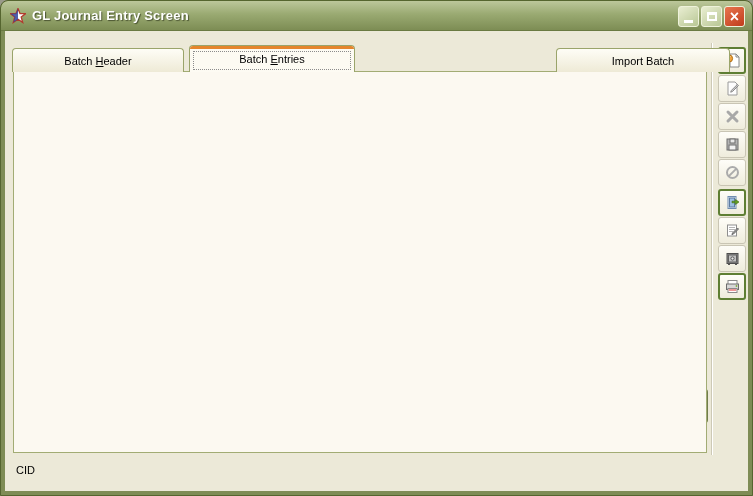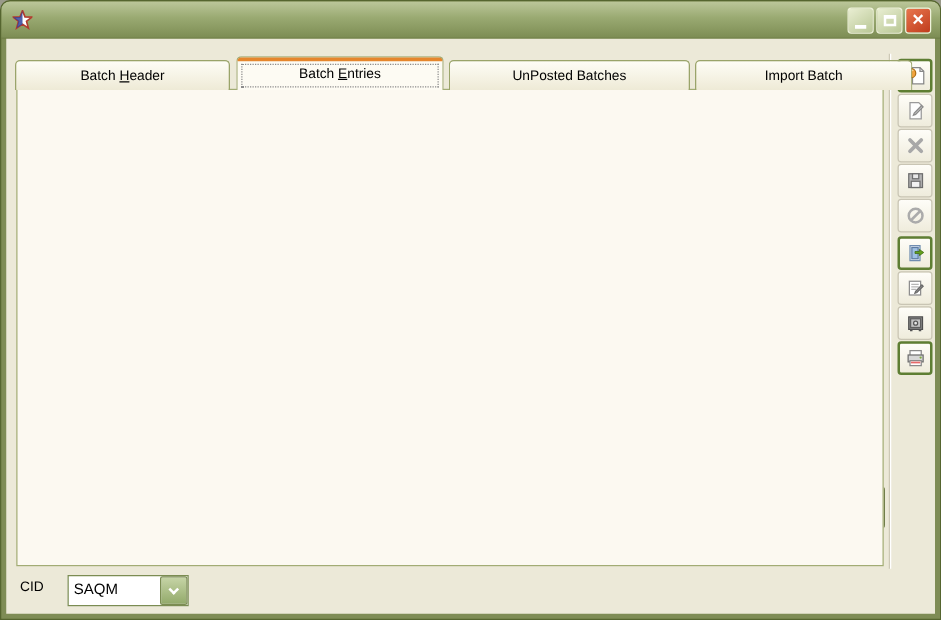--- a/index.html
+++ b/index.html
@@ -107,20 +107,21 @@
 </head>
 <body>
 
 <div class="win">
 
   <div class="titlebar">
     <svg class="title-icon" viewBox="0 0 16 16">
       <polygon points="8,0.5 10,5.5 15.5,5.7 11.2,9 12.7,14.5 8,11.3 3.3,14.5 4.8,9 0.5,5.7 6,5.5" fill="#ffffff" stroke="#b23b2e" stroke-width="1.3"></polygon>
       <polygon points="8,0.5 8,11.3 3.3,14.5 4.8,9 0.5,5.7 6,5.5" fill="#31449c" opacity="0.85"></polygon>
     </svg>
+    <div class="title-text">GL Journal Entry Screen</div>
     <div class="wbtn minmax" style="left:677px">
         <span class="glyph-min"></span>
       </div>
     <div class="wbtn minmax" style="left:700px">
         <span class="glyph-max"></span>
       </div>
     <div class="wbtn close" style="left:723px">
         <span class="glyph-x">×</span>
       </div>
   </div>
@@ -129,23 +130,20 @@
 
   <div class="panel"></div>
 
   <div class="tab selected" style="left:188px;width:166px">
     <span class="orange"></span>
     <span class="focusbox"></span>
     <span><span>Batch </span><span class="ukey">E</span><span>ntries</span></span>
   </div>
   <div class="tab" style="left:11px;width:172px">
     <span><span>Batch </span><span class="ukey">H</span><span>eader</span></span>
-  </div>
-  <div class="tab" style="left:358px;width:193px">
-    <span><span>UnPosted Batches</span><span class="ukey"></span><span></span></span>
   </div>
   <div class="tab" style="left:555px;width:174px">
     <span><span>Import Batch</span><span class="ukey"></span><span></span></span>
   </div>
 
   <div class="lbl" style="left:30px;top:76px">GL Acct</div>
   <div class="lbl" style="left:185px;top:76px">Note</div>
   <div class="lbl" style="left:467px;top:76px">Debit</div>
   <div class="lbl" style="left:588px;top:76px">Credit</div>
 
@@ -325,26 +323,20 @@
   </div>
 
   <div class="btn-auto">Auto Balance</div>
 
   <div class="lbl" style="left:200px;top:432px">Balance</div>
   <div class="tfield num" style="left:288px;top:428px;width:118px;height:23px;line-height:21px">0.00</div>
   <div class="lbl" style="left:420px;top:432px">Control Total</div>
   <div class="tfield num" style="left:518px;top:428px;width:129px;height:23px;line-height:21px">0.00</div>
 
   <div class="lbl" style="left:15px;top:463px">CID</div>
-  <div class="combo white" style="left:53px;top:459px;width:97px;height:25px">
-    <div class="cfield">SAQM</div>
-    <div class="cbtn">
-        <span class="chev down"></span>
-      </div>
-  </div>
 
   <div class="vsep1"></div>
   <div class="vsep2"></div>
 
   <div class="tb on" style="top:46px">
     <svg width="17" height="17" viewBox="0 0 17 17">
       <path d="M6 2h6l3 3v10H6z" fill="#fff" stroke="#888"></path>
         <path d="M12 2v3h3" fill="none" stroke="#888"></path>
       <circle cx="5" cy="6.5" r="3.6" fill="#f2a33c" stroke="#b06f14"></circle>
       <path d="M3 5.2c.8-1 2.6-1.4 3.6-.6" stroke="#ffd9a0" fill="none"></path>

